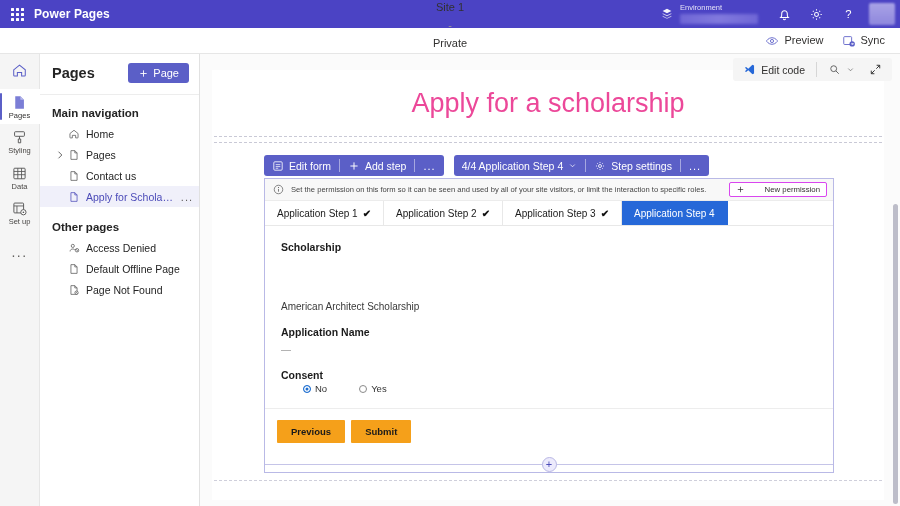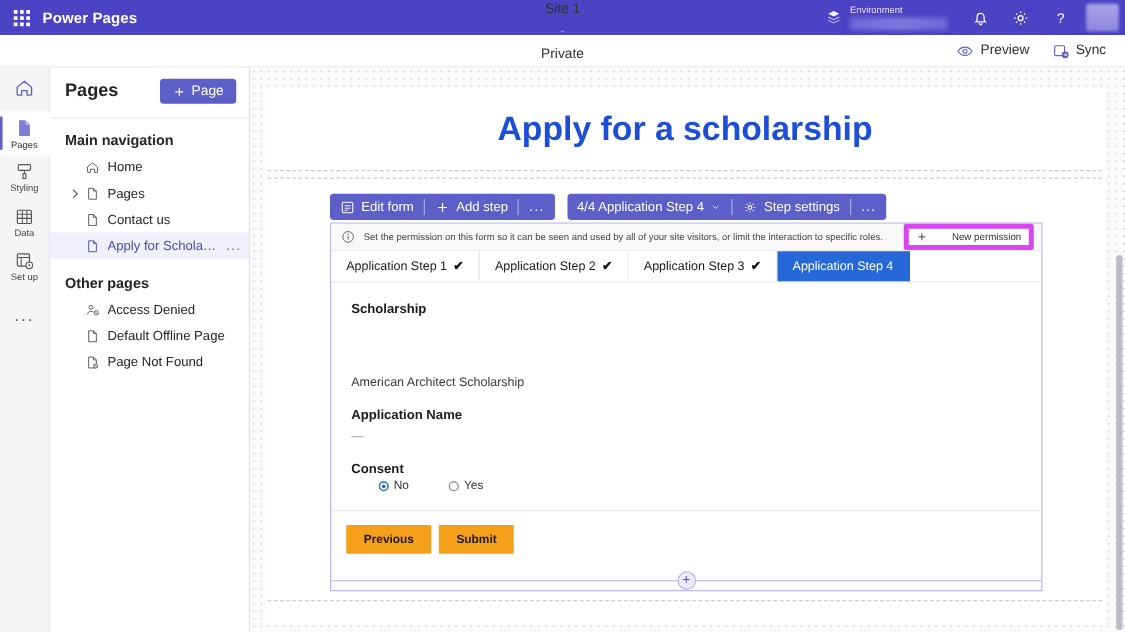--- a/index.html
+++ b/index.html
@@ -139,21 +139,21 @@
 
   .page-surface {
     position: absolute; top: 16px; left: 12px; width: 672px; height: 430px;
     background: #ffffff;
   }
   .hero-band {
     position: relative; height: 66px; margin: 0 66px;
     display: flex; align-items: center; justify-content: center;
     background: #ffffff;
   }
-  .hero-title { font-size: 27px; color: #1d4ed8; font-weight: bold; }
+  .hero-title { font-size: 27px; color: #ec4899; font-weight: normal; }
   .dashed-rule {
     height: 0; border-top: 1px dashed #c9c9d6; margin: 0 2px;
   }
   .dashed-gap { height: 5px; }
 
   
   .form-zone { position: relative; margin: 12px 50px 0 52px; }
   .fz-toolbar { display: flex; align-items: center; gap: 10px; margin-bottom: 2px; }
   .tb-group {
     display: flex; align-items: center; background: #5b5fc7;
@@ -173,21 +173,21 @@
   }
   .perm-bar {
     display: flex; align-items: center; gap: 7px;
     background: #f8f8f8; border-bottom: 1px solid #ececec;
     padding: 4px 6px 4px 8px; height: 22px;
   }
   .perm-icon { width: 11px; height: 11px; flex: 0 0 11px; }
   .perm-text { font-size: 7.6px; color: #454545; flex: 1; white-space: nowrap; overflow: hidden; }
   .perm-btn {
     display: flex; align-items: center; gap: 20px;
-    border: 4px solid #d946ef; background: #ffffff; border-radius: 2px;
+    border: 1px solid #d946ef; background: #ffffff; border-radius: 2px;
     padding: 2px 6px; font-size: 7.8px; color: #323130; cursor: pointer;
     white-space: nowrap;
   }
 
   .step-tabs { display: flex; align-items: stretch; border-bottom: 1px solid #e8e8e8; height: 25px; }
   .step-tab {
     display: flex; align-items: center; gap: 5px;
     padding: 0 12px; font-size: 10px; color: #1a1a1a;
     border-right: 1px solid #e8e8e8; cursor: pointer; background: #ffffff;
     white-space: nowrap;
@@ -450,20 +450,43 @@
         <path d="M9.1 2.2v3h3" fill="none" stroke="#555" stroke-width="1"></path>
         <circle cx="11.4" cy="11.6" r="2.2" fill="#ffffff" stroke="#555" stroke-width="1"></circle>
         <path d="M10.4 10.6l2 2" stroke="#555" stroke-width="1"></path>
       </svg>
       <span class="tree-label">Page Not Found</span>
     </div>
   </div>
 
   <div class="canvas-wrap">
 
+    <div class="canvas-toolbar">
+      <div class="ct-btn">
+        <svg viewBox="0 0 16 16">
+          <path d="M11.6 2.2 6.5 7l-2.7-2L2.4 5.7l2.2 2.3-2.2 2.3 1.4.7 2.7-2 5.1 4.8 2-.9V3.1z" fill="#2668d8"></path>
+        </svg>
+        <span>Edit code</span>
+      </div>
+      <div class="ct-sep"></div>
+      <div class="ct-btn">
+        <svg viewBox="0 0 16 16">
+          <circle cx="7" cy="7" r="3.6" fill="none" stroke="#555" stroke-width="1.1"></circle>
+          <path d="M9.8 9.8l3.4 3.4" stroke="#555" stroke-width="1.1"></path>
+        </svg>
+        <svg viewBox="0 0 16 16" style="width:9px;height:9px">
+          <path d="M4 6.3l4 4 4-4" fill="none" stroke="#555" stroke-width="1.1"></path>
+        </svg>
+      </div>
+      <div class="ct-btn">
+        <svg viewBox="0 0 16 16">
+          <path d="M9.4 2.8h3.8v3.8M13.2 2.8 9 7M6.6 13.2H2.8V9.4M2.8 13.2 7 9" fill="none" stroke="#333" stroke-width="1.2"></path>
+        </svg>
+      </div>
+    </div>
 
     <div class="page-surface">
 
       <div class="hero-band">
         <div class="hero-title">Apply for a scholarship</div>
       </div>
 
       <div class="dashed-rule"></div>
       <div class="dashed-gap"></div>
       <div class="dashed-rule"></div>

